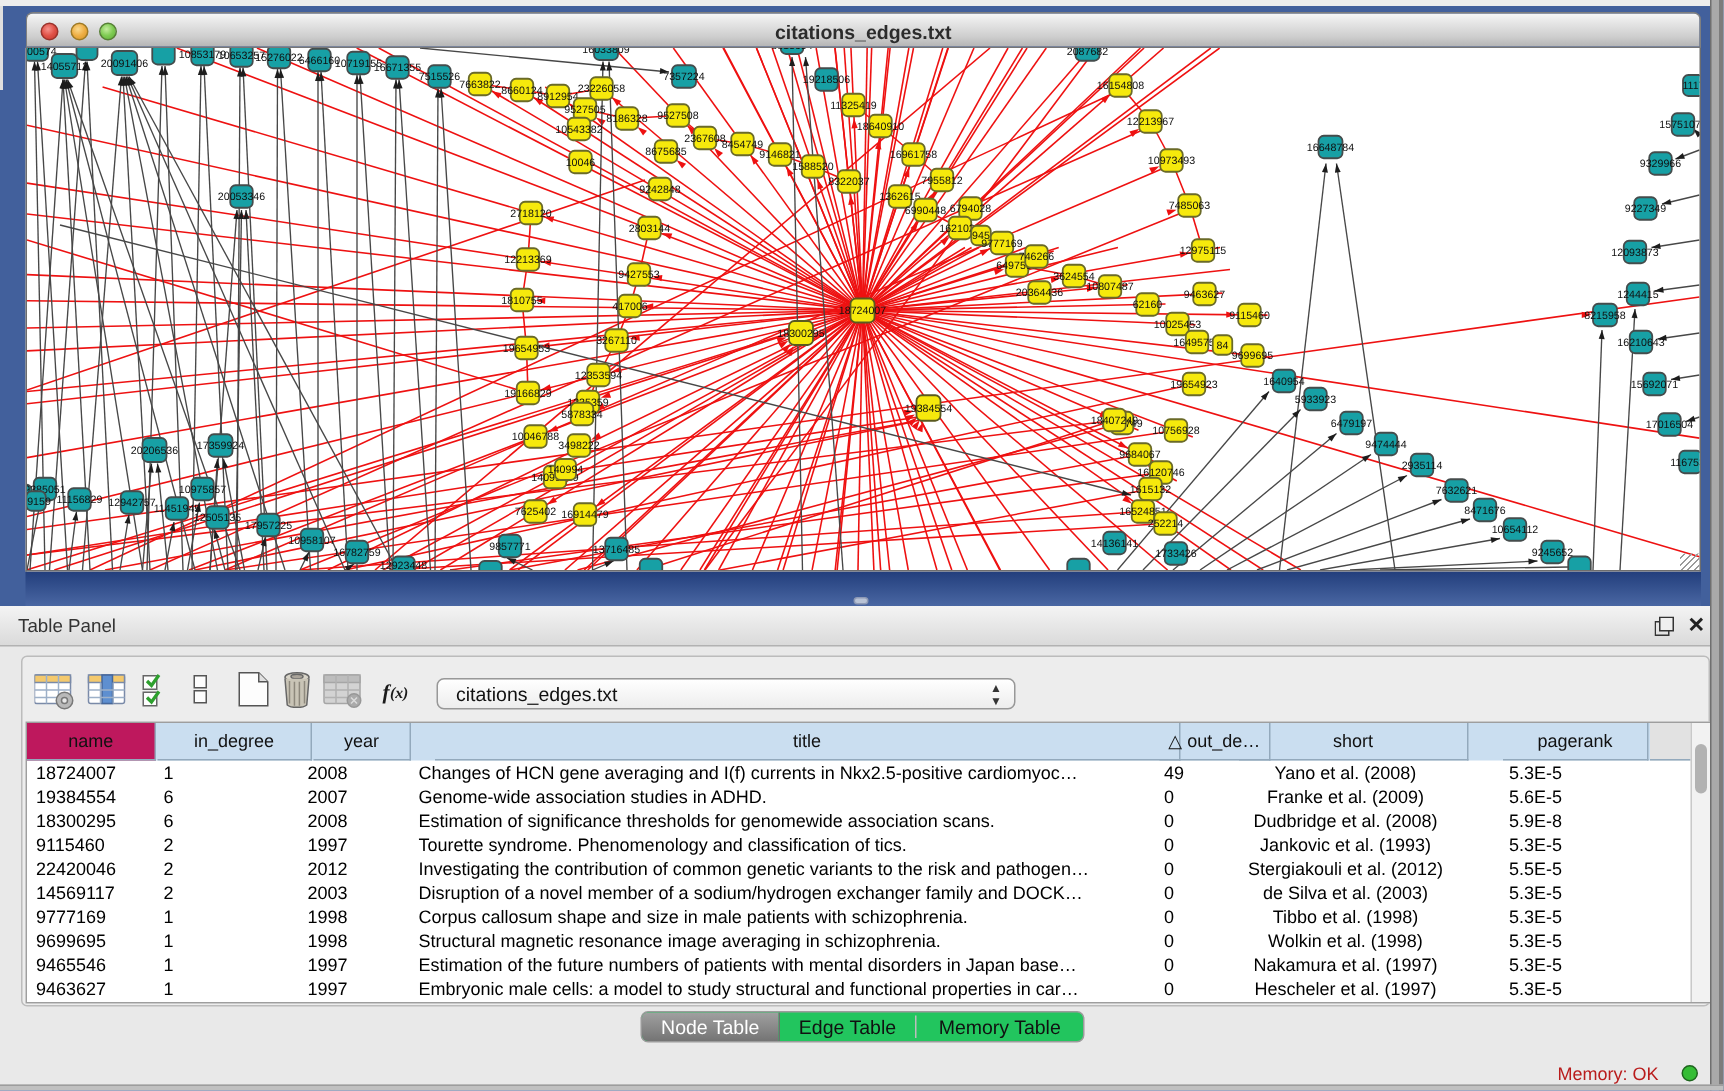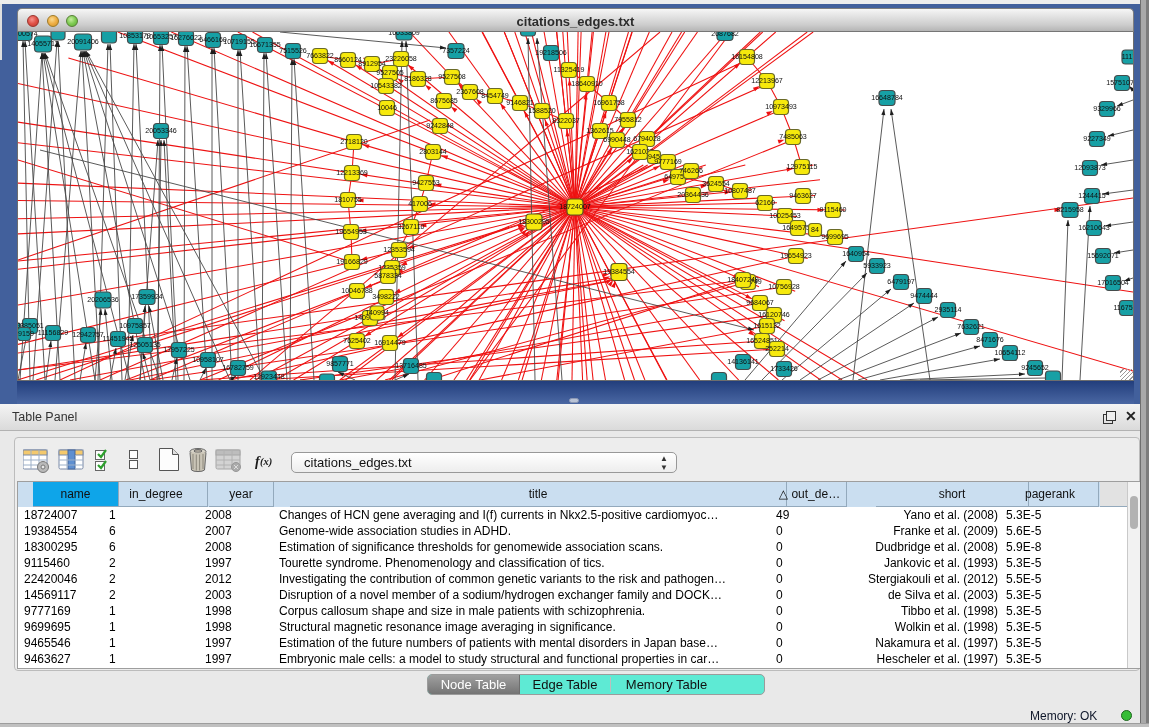--- a/index.html
+++ b/index.html
@@ -29,30 +29,30 @@
  background:linear-gradient(#ffffff,#ededed);font-size:13px;color:#111;line-height:19px;padding-left:12px}
 #combo .st{position:absolute;right:8px;top:1px;font-size:8px;color:#333;line-height:9px;text-align:center}
 #tbl{position:absolute;left:2px;top:43px;width:1124px;height:188px;background:#fff;border:1px solid #9e9e9e}
 #thead{position:absolute;left:0;top:0;width:1111px;height:25px;background:#cadef0;font-size:12px;color:#111}
 .th{position:absolute;top:0;height:25px;border-right:1px solid #93a9bc;border-bottom:1px solid #93a9bc;
  text-align:center;line-height:25px;overflow:hidden}
 #tbody{position:absolute;left:0;top:25px;width:1111px;height:161px;font-size:12px;color:#000;overflow:hidden}
 .tr{position:relative;height:16px;line-height:16px;white-space:nowrap}
 .c{position:absolute;top:0;height:16px;overflow:hidden}
 .c0{left:6px;width:80px} .c1{left:91px;width:100px} .c2{left:187px;width:64px}
-.c3{left:261px;width:492px} .c4{left:758px;width:72px} .c5{left:826px;width:154px;text-align:right}
+.c3{left:261px;width:492px} .c4{left:758px;width:72px} .c5{left:802px;width:154px;text-align:center}
 .c6{left:988px;width:100px;padding-left:0}
 #vsb{position:absolute;right:0;top:0;width:13px;height:186px;background:#f2f2f2;border-left:1px solid #c9c9c9}
 #vsb .th2{position:absolute;left:2px;top:14px;width:8px;height:33px;border-radius:4px;background:#b2b2b2}
-#tabs{left:427px;top:674px;width:338px;height:21px;border:1px solid #9b9b9b;border-radius:5px;background:#5eead4;
+#tabs{left:427px;top:674px;width:296px;height:21px;border:1px solid #9b9b9b;border-radius:5px;background:#22c55e;
  font-size:13px;color:#111;display:flex}
 #tabs .s{flex:0 0 auto;text-align:center;line-height:19px}
 #tabs .sel{background:linear-gradient(#a0a0a0,#747474);color:#fff;border-radius:4px 0 0 4px;border-right:1px solid #6e6e6e}
 .sep{width:1px;background:#bdbdbd;margin:2px 0}
-#mem{left:1030px;top:709px;width:84px;text-align:left;font-size:12px;color:#0f172a}
+#mem{left:1030px;top:709px;width:84px;text-align:center;font-size:12px;color:#b91c1c}
 #memdot{left:1121px;top:710px;width:11px;height:11px;border-radius:50%;background:#35bd35;border:1.5px solid #1e651e}
 #rstrip{left:1140px;top:0;width:9px;height:727px;background:#a9a9a9;border-left:1px solid #6f6f6f}
 #rstrip2{left:1146px;top:0;width:3px;height:727px;background:#7c7c7c}
 #bstrip{left:0;top:723px;width:1149px;height:4px;background:#c0c0c0;border-top:1px solid #9d9d9d}
 </style></head><body>
 <div class="abs" id="topedge"></div>
 <div class="abs" id="blue"></div>
 <div class="abs" id="leftsliver"></div>
 <div class="abs" id="bband"></div>
 <div class="abs" id="gwin">
@@ -723,26 +723,26 @@
     <circle cx="20" cy="20" r="4.5" fill="#9f9f9f" stroke="#8a8a8a"></circle>
         <path d="M18 18l4 4m0-4l-4 4" stroke="#d8d8d8"></path>
       </g>
 
     <text x="232" y="19" font-size="14" font-style="italic" font-weight="bold" font-family="Liberation Serif,serif" fill="#1a1a1a">f</text>
     <text x="237" y="18" font-size="10.5" font-style="italic" font-weight="bold" font-family="Liberation Serif,serif" fill="#1a1a1a">(x)</text>
   </svg>
   <div id="combo">citations_edges.txt<div class="st">▲<br>▼</div></div>
   <div id="tbl">
     <div id="thead">
-      <div class="th" style="left:15px;width:86px;background:#0ea5e9">name</div>
+      <div class="th" style="left:0;width:86px;background:#be185d">name</div>
       <div class="th" style="left:87px;width:103px">in_degree</div>
       <div class="th" style="left:191px;width:65px">year</div>
       <div class="th" style="left:272px;width:497px">title</div>
       <div class="th" style="left:755px;width:74px">△ out_de…</div>
-      <div class="th" style="left:858px;width:153px">short</div>
+      <div class="th" style="left:808px;width:153px">short</div>
       <div class="th" style="left:984px;width:97px">pagerank</div>
       <div class="th" style="left:1082px;width:29px;border-right:none;background:#e2e2e2"></div>
     </div>
     <div id="tbody">
 <div class="tr">
           <div class="c c0">18724007</div>
           <div class="c c1">1</div>
           <div class="c c2">2008</div>
           <div class="c c3">Changes of HCN gene averaging and I(f) currents in Nkx2.5-positive cardiomyoc…</div>
           <div class="c c4">49</div>
@@ -800,21 +800,21 @@
           <div class="c c2">1998</div>
           <div class="c c3">Corpus callosum shape and size in male patients with schizophrenia.</div>
           <div class="c c4">0</div>
           <div class="c c5">Tibbo et al. (1998)</div>
           <div class="c c6">5.3E-5</div>
         </div>
 <div class="tr">
           <div class="c c0">9699695</div>
           <div class="c c1">1</div>
           <div class="c c2">1998</div>
-          <div class="c c3">Structural magnetic resonance image averaging in significance.</div>
+          <div class="c c3">Structural magnetic resonance image averaging in schizophrenia.</div>
           <div class="c c4">0</div>
           <div class="c c5">Wolkin et al. (1998)</div>
           <div class="c c6">5.3E-5</div>
         </div>
 <div class="tr">
           <div class="c c0">9465546</div>
           <div class="c c1">1</div>
           <div class="c c2">1997</div>
           <div class="c c3">Estimation of the future numbers of patients with mental disorders in Japan base…</div>
           <div class="c c4">0</div>

